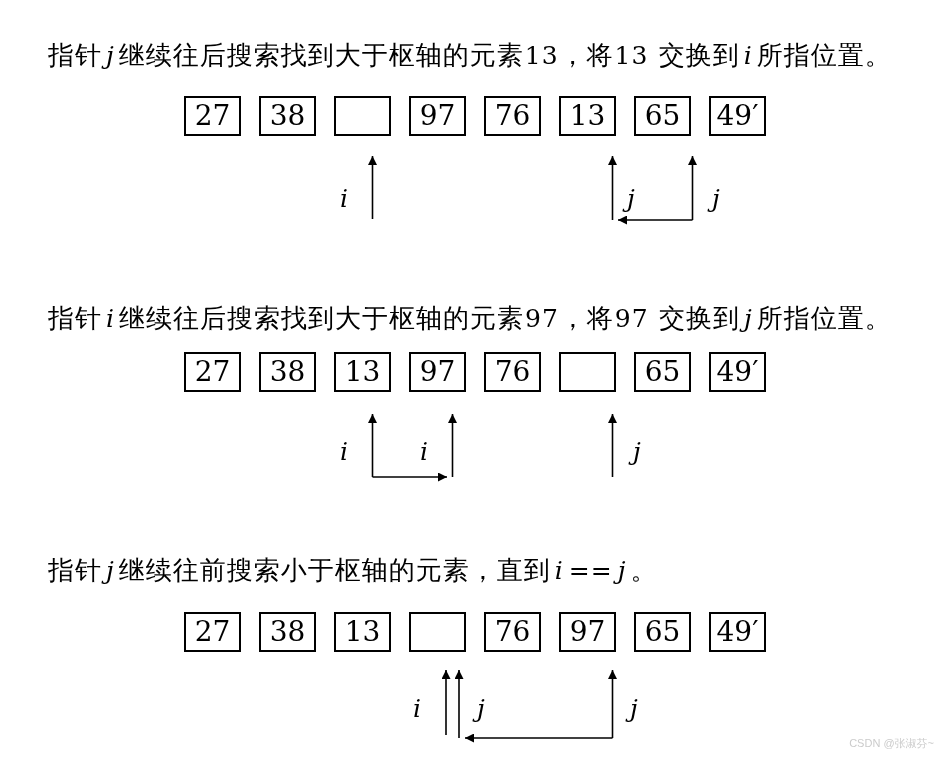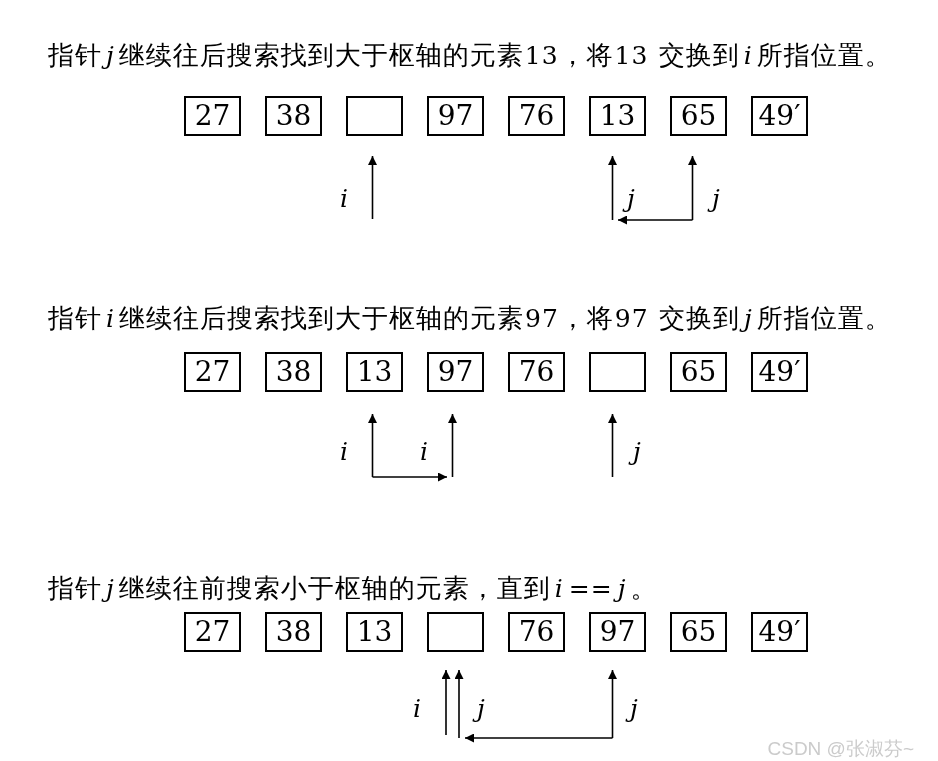--- a/index.html
+++ b/index.html
@@ -40,21 +40,21 @@
   }
   .part.num {
     font-weight: normal;
     margin: 0 1px;
     font-size: 25px;
   }
   .boxes {
     position: absolute;
     left: 184px;
     display: flex;
-    gap: 24px;
+    gap: 18px;
   }
   .box {
     width: 53px;
     height: 36px;
     border: 2px solid #000000;
     background: #ffffff;
     font-size: 28px;
     line-height: 36px;
     text-align: center;
     font-family: "DejaVu Serif", serif;
@@ -70,24 +70,24 @@
     fill: none;
   }
   svg.arrows text {
     font-family: "DejaVu Serif", serif;
     font-style: italic;
     font-size: 25px;
     fill: #000000;
   }
   .watermark {
     position: absolute;
-    right: 24px;
+    right: 4px;
     top: 736px;
     font-family: "Liberation Sans", sans-serif;
-    font-size: 19px;
+    font-size: 11px;
     margin-left: 40px;
   }
 </style>
 </head>
 <body style="background: rgb(255, 255, 255); color: rgb(0, 0, 0);">
 
 <svg width="0" height="0" style="position:absolute" aria-hidden="true">
   <defs>
     <marker id="ah" viewBox="0 0 10 10" refX="10" refY="5" markerUnits="userSpaceOnUse" markerWidth="13" markerHeight="9" orient="auto">
       <path d="M0,0 L10,5 L0,10 z" fill="#000000"></path>
@@ -135,21 +135,21 @@
     <line x1="452.5" y1="77" x2="452.5" y2="14" marker-end="url(#ah)"></line>
     <line x1="372.5" y1="77" x2="447" y2="77" marker-end="url(#ah)"></line>
     <line x1="612.5" y1="77" x2="612.5" y2="14" marker-end="url(#ah)"></line>
     <text x="340" y="60">i</text>
     <text x="420" y="60">i</text>
     <text x="633" y="60">j</text>
   </svg>
 </section>
 
 <section class="step" style="top:0">
-  <p class="heading" style="top:571px"><span class="part">指针</span><span class="part var">j</span><span class="part">继续往前搜索小于枢轴的元素，直到</span><span class="part var">i</span><span class="part num">==</span><span class="part var">j</span><span class="part">。</span></p>
+  <p class="heading" style="top:553px"><span class="part">指针</span><span class="part var">j</span><span class="part">继续往前搜索小于枢轴的元素，直到</span><span class="part var">i</span><span class="part num">==</span><span class="part var">j</span><span class="part">。</span></p>
   <div class="boxes" style="top:612px">
     <div class="box">27</div>
     <div class="box">38</div>
     <div class="box">13</div>
     <div class="box"></div>
     <div class="box">76</div>
     <div class="box">97</div>
     <div class="box">65</div>
     <div class="box">49′</div>
   </div>

